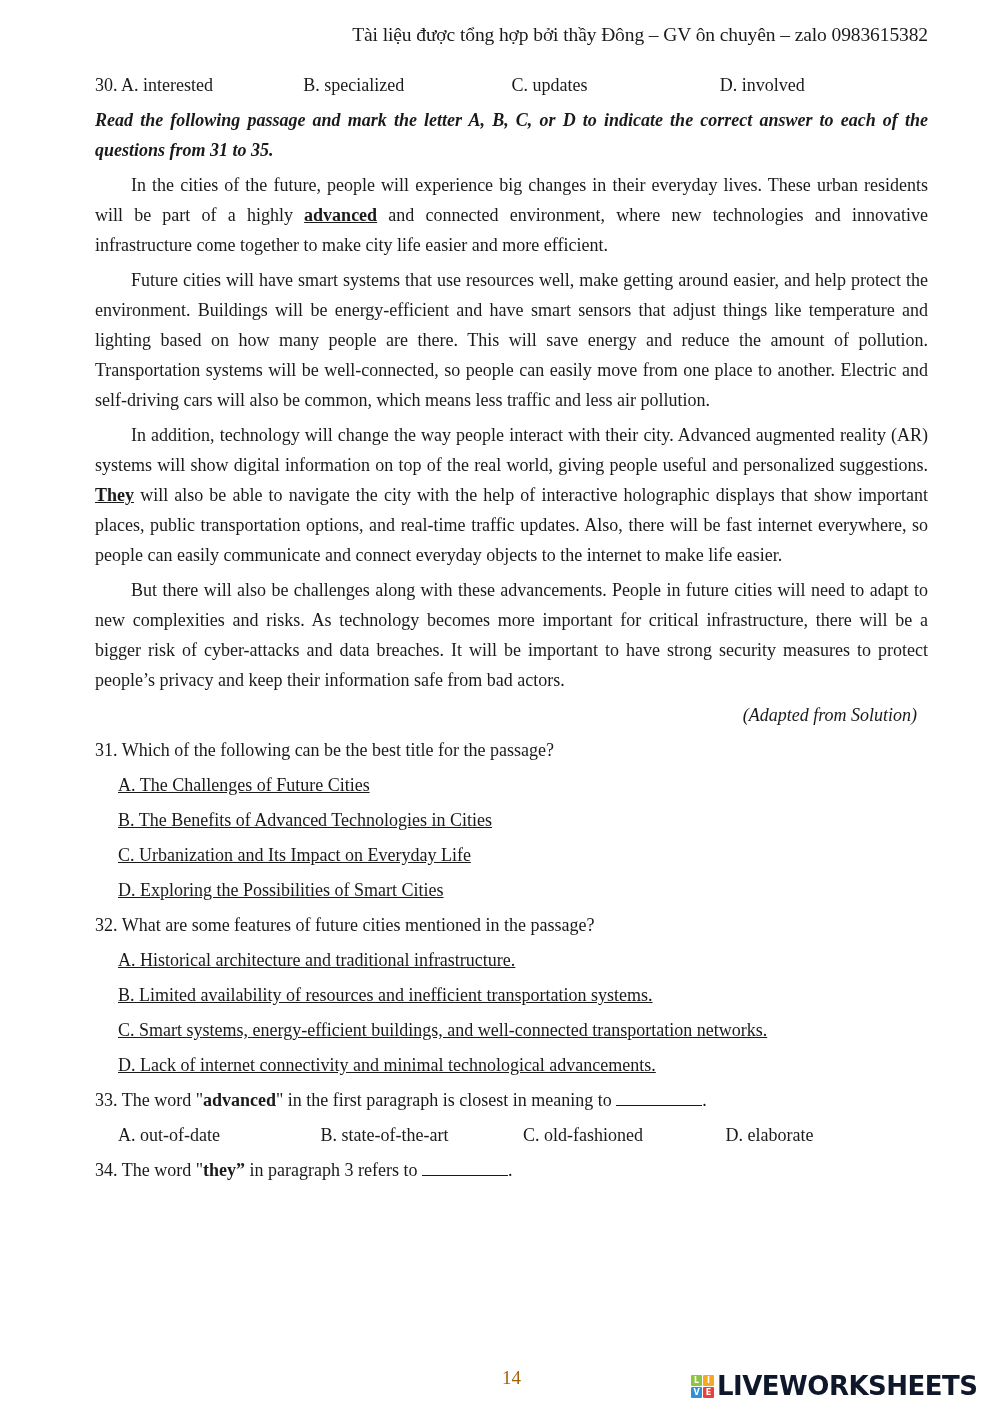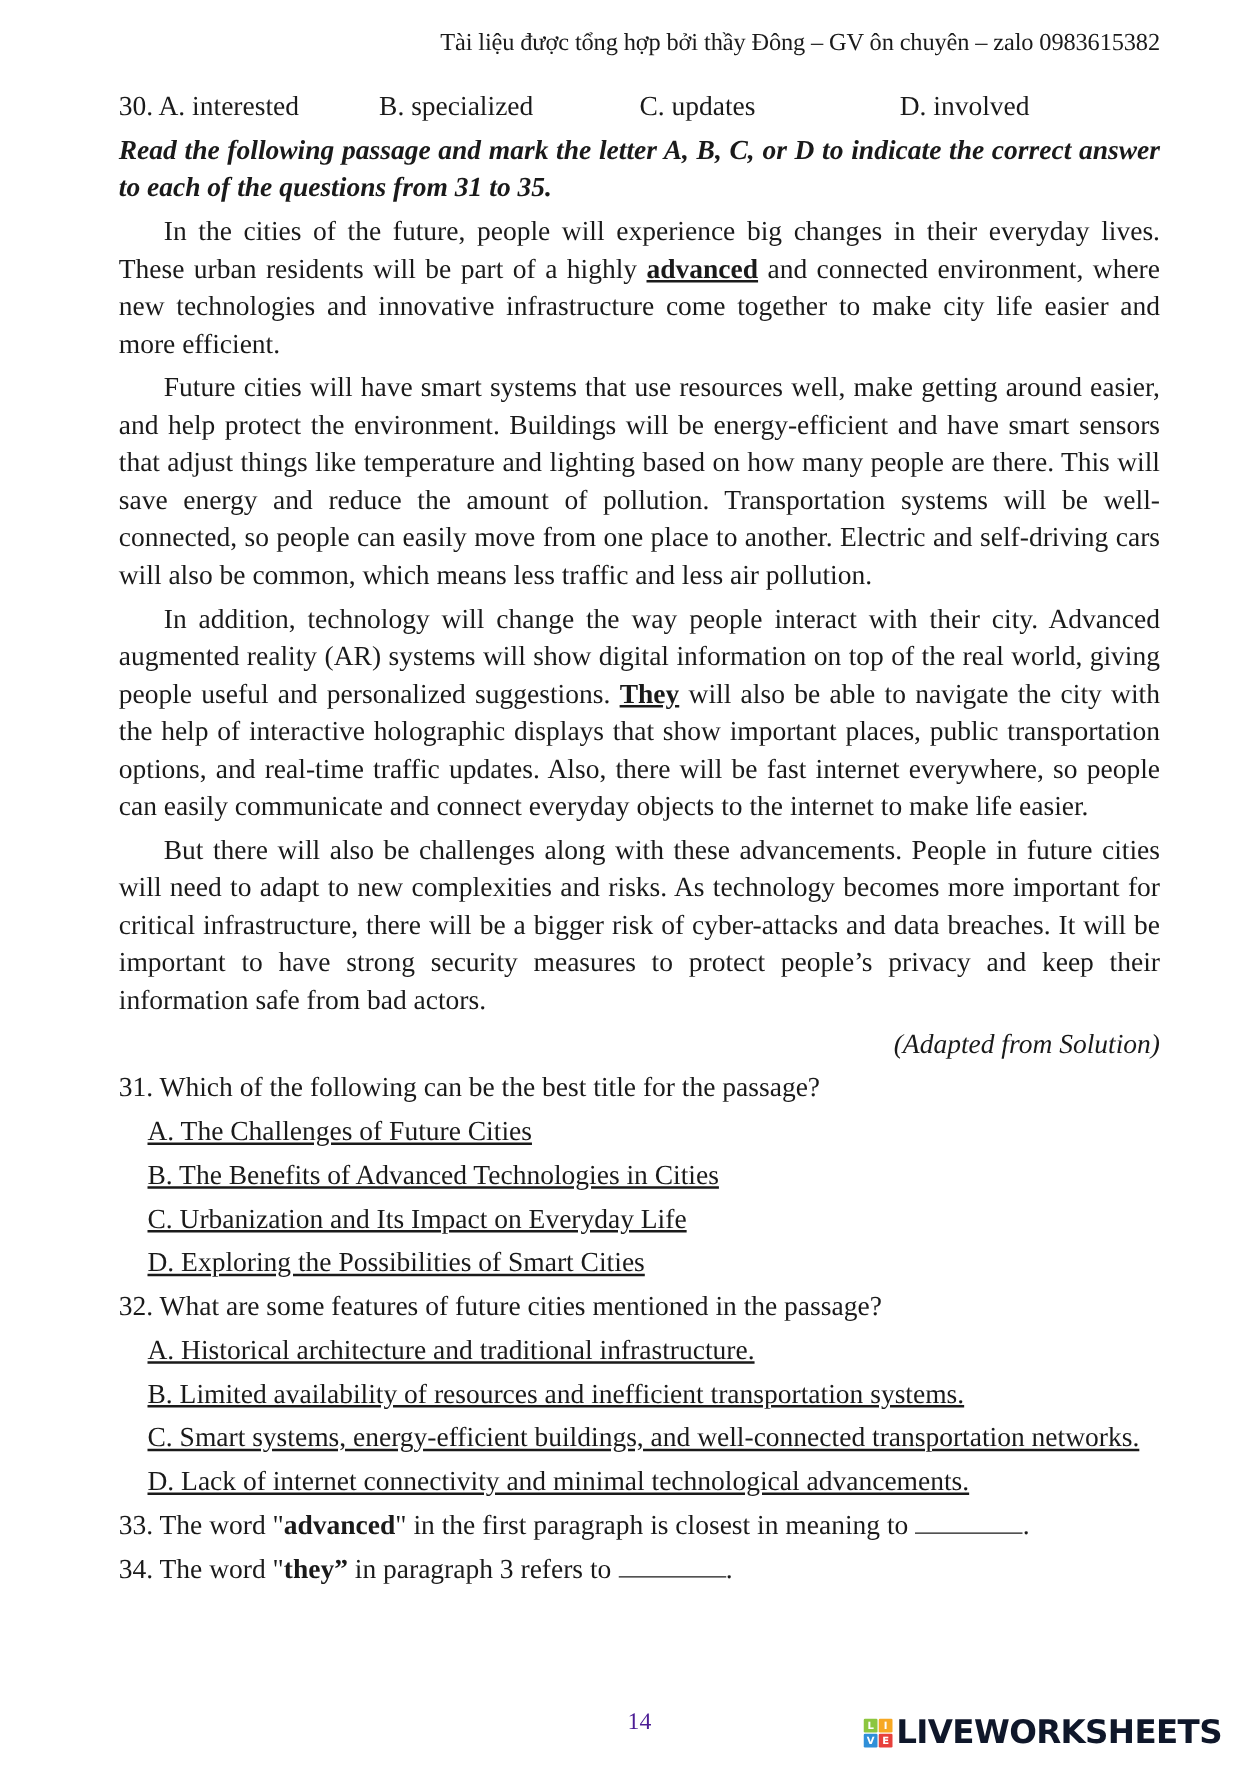--- a/index.html
+++ b/index.html
@@ -26,21 +26,21 @@
       top: 24px;
       right: 72px;
       font-size: 19.5px;
       letter-spacing: -0.1px;
     }
     .content {
       position: absolute;
       left: 95px;
       top: 70px;
       width: 833px;
-      font-size: 22px;
+      font-size: 18px;
       line-height: 30px;
     }
     .row4 {
       display: flex;
       height: 30px;
       align-items: baseline;
       margin-bottom: 5px;
     }
     .row4 .c { width: 214px; white-space: nowrap; }
     .row4.indent { padding-left: 23px; }
@@ -53,21 +53,21 @@
     }
     .para {
       text-indent: 36px;
       text-align: justify;
       margin: 0 0 5px 0;
     }
     .para b.u { text-decoration: underline; }
     .source {
       text-align: right;
       font-style: italic;
-      margin: 0 0 5px 0;
+      margin: 0 11px 5px 0;
     }
     .q {
       margin: 0 0 5px 0;
       white-space: nowrap;
     }
     .opt {
       padding-left: 23px;
       margin: 0 0 5px 0;
       white-space: nowrap;
       text-decoration: underline;
@@ -77,21 +77,21 @@
       width: 86px;
       border-bottom: 1.3px solid #1a1a1a;
       height: 18px;
       vertical-align: baseline;
     }
     .page-number {
       position: absolute;
       left: 502px;
       top: 1367px;
       font-size: 19px;
-      color: #4c1d95;
+      color: #a16207;
     }
     .logo {
       position: absolute;
       left: 691px;
       top: 1372px;
       display: flex;
       align-items: center;
     }
     .logo-grid {
       display: grid;
@@ -153,20 +153,26 @@
     <div class="opt">C. Urbanization and Its Impact on Everyday Life</div>
     <div class="opt">D. Exploring the Possibilities of Smart Cities</div>
 
     <div class="q">32. What are some features of future cities mentioned in the passage?</div>
     <div class="opt">A. Historical architecture and traditional infrastructure.</div>
     <div class="opt">B. Limited availability of resources and inefficient transportation systems.</div>
     <div class="opt">C. Smart systems, energy-efficient buildings, and well-connected transportation networks.</div>
     <div class="opt">D. Lack of internet connectivity and minimal technological advancements.</div>
 
     <div class="q"><span>33. The word "</span><b>advanced</b><span>" in the first paragraph is closest in meaning to </span><span class="blank"></span><span>.</span></div>
+    <div class="row4 indent">
+      <div class="c" style="width:214px;margin-left:0;">A. out-of-date</div>
+      <div class="c">B. state-of-the-art</div>
+      <div class="c">C. old-fashioned</div>
+      <div class="c">D. elaborate</div>
+    </div>
 
     <div class="q"><span>34. The word "</span><b>they”</b><span> in paragraph 3 refers to </span><span class="blank"></span><span>.</span></div>
 
   </div>
 
   <div class="page-number">14</div>
 
   <div class="logo">
     <div class="logo-grid">
       <span style="background: rgb(140, 198, 63);">L</span>

